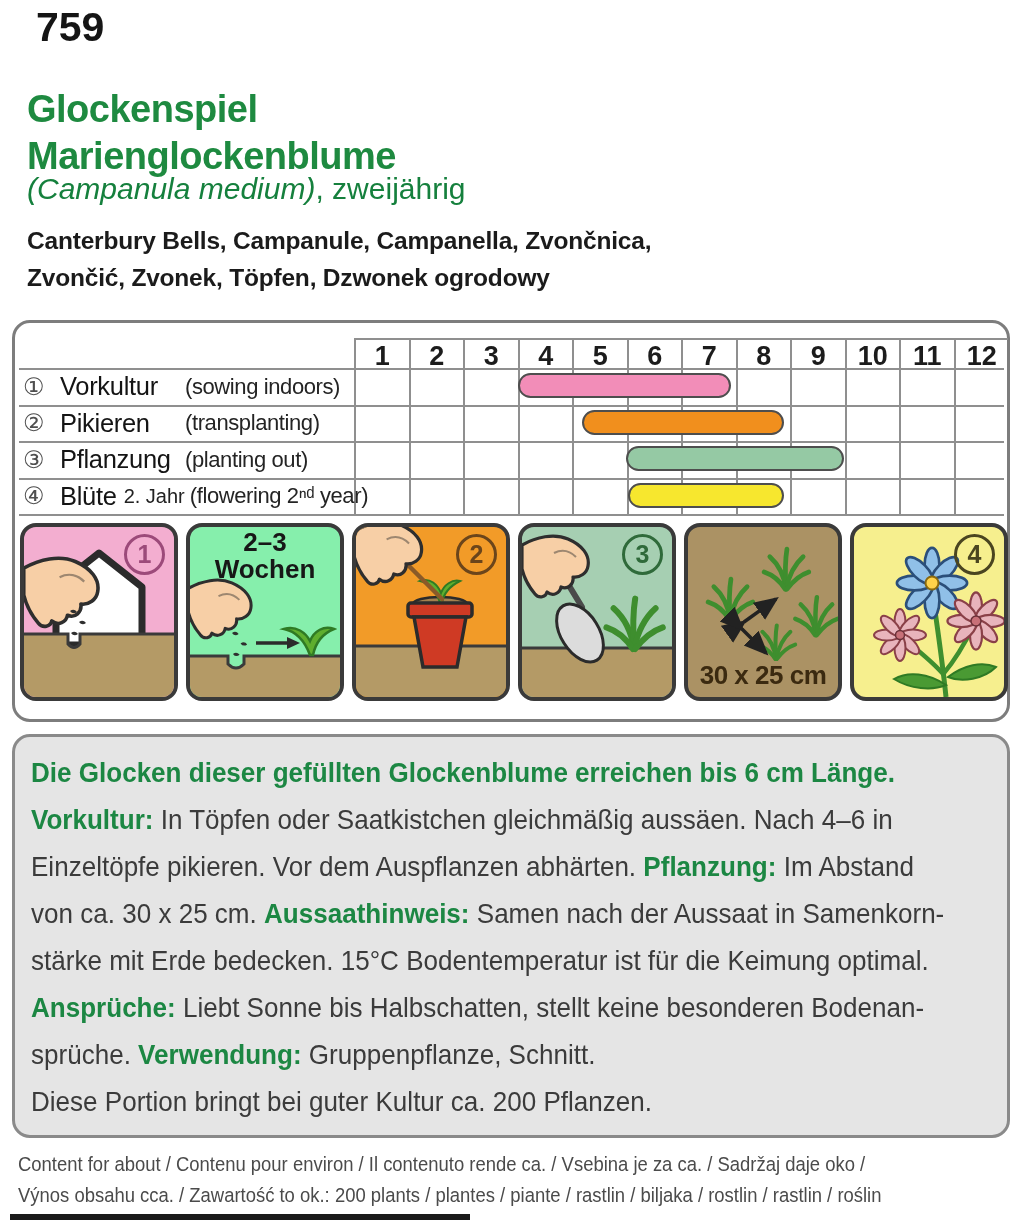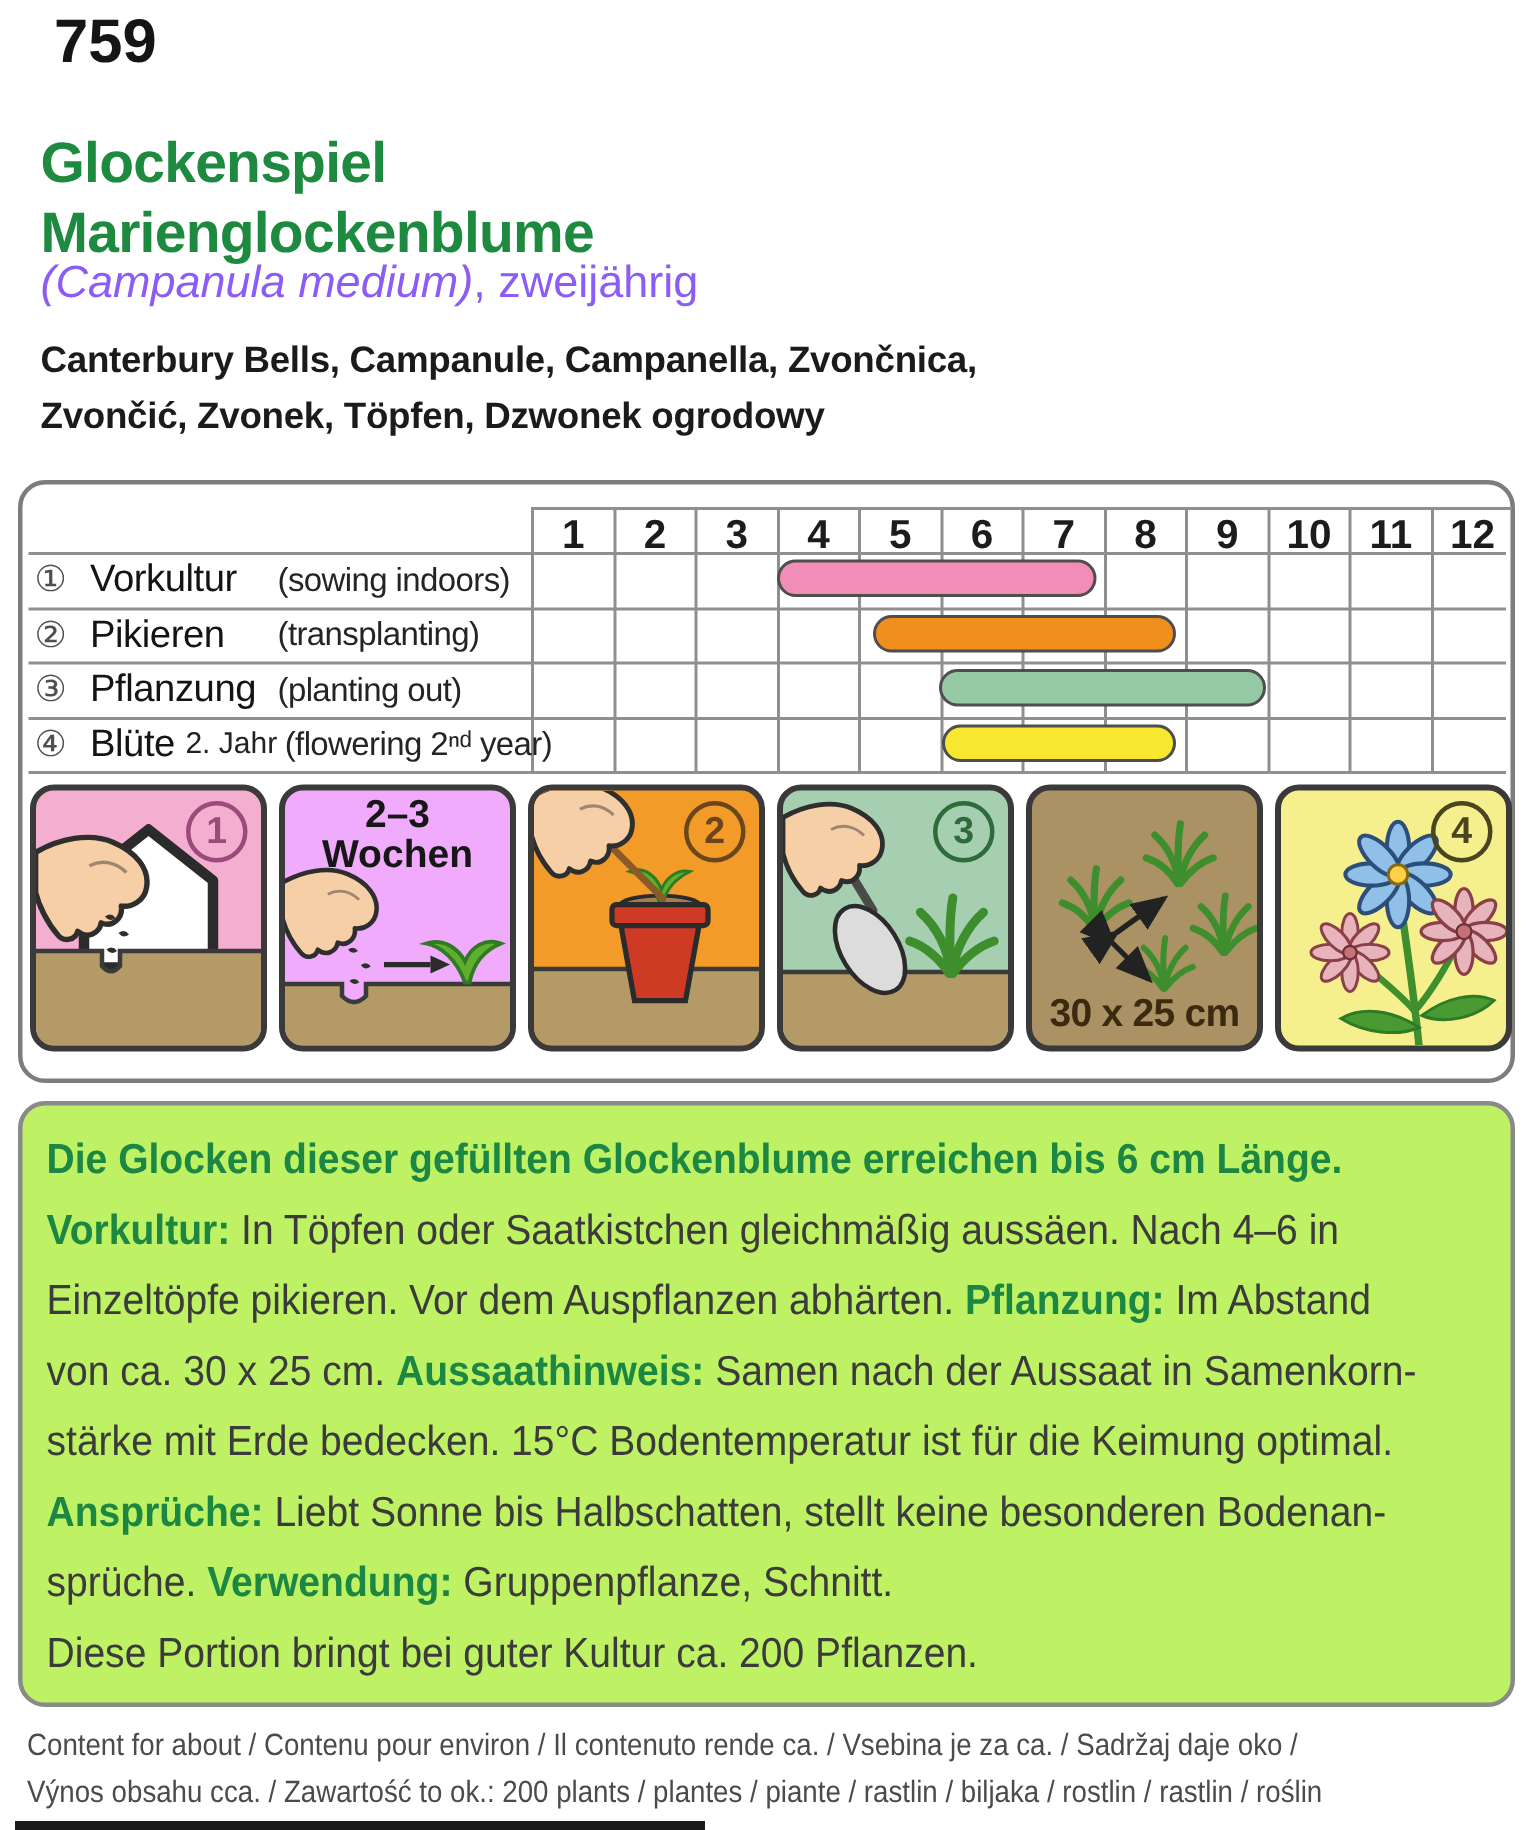--- a/index.html
+++ b/index.html
@@ -1,21 +1,21 @@
 <!DOCTYPE html>
 <html><head>
 <meta charset="utf-8">
 <style>
   html,body{margin:0;padding:0;background:#fff;}
   .page{position:relative;width:1024px;height:1220px;background:#ffffff;
         font-family:"Liberation Sans","DejaVu Sans",sans-serif;overflow:hidden;color:#1d1d1d;}
 
   .code{position:absolute;left:36px;top:4px;font-size:41px;font-weight:bold;color:#151515;}
   .title{position:absolute;left:27px;top:86px;font-size:38px;font-weight:bold;line-height:47px;letter-spacing:-0.5px;}
-  .botanical{position:absolute;left:27px;top:172px;font-size:30px;color:#8b5cf6;}
+  .botanical{position:absolute;left:27px;top:172px;font-size:30px;color:#15803d;}
   .botanical .it{font-style:italic;}
   .syn{position:absolute;left:27px;top:222px;font-size:24.5px;font-weight:bold;line-height:37px;color:#1b1b1b;letter-spacing:-0.2px;}
 
   
   .calbox{position:absolute;left:12px;top:320px;width:998px;height:402px;background:#fff;
           border:3px solid #7d7d7d;border-radius:18px;box-sizing:border-box;}
   .mgrid{position:absolute;left:339px;top:15px;width:654px;height:176px;display:flex;border-top:2px solid #8f8f8f;}
   .mcell{flex:1;border-left:2px solid #8f8f8f;}
   .mnum{font-size:27px;font-weight:bold;text-align:center;padding-top:1px;color:#1c1c1c;}
   .hline{position:absolute;left:4px;right:3px;height:2px;background:#8f8f8f;}
@@ -46,21 +46,21 @@
   .carebox{position:absolute;left:12px;top:734px;width:998px;height:404px;border:3px solid #8a8a8a;
            border-radius:18px;box-sizing:border-box;padding:12px 16px 0 16px;font-size:28px;line-height:47px;
            color:#3b3b3b;overflow:hidden;}
   .careline{white-space:nowrap;transform:scaleX(0.93);transform-origin:0 50%;}
   .cg{font-weight:bold;}
 
   .finefoot{position:absolute;left:18px;top:1148px;font-size:20.5px;line-height:31px;color:#4b4b4b;
             white-space:nowrap;transform:scaleX(0.90);transform-origin:0 0;}
   .bstrip{position:absolute;left:10px;top:1214px;width:460px;height:6px;background:#1a1a1a;}
 </style>
-<style>.title{color:#1e8a40;} .cg{color:#1c8743;} .carebox{background:#bef264;}</style></head>
+<style>.title{color:#1e8a40;} .cg{color:#1c8743;} .carebox{background:#e5e5e5;}</style></head>
 <body>
 
 <svg width="0" height="0" style="position:absolute" aria-hidden="true">
   <defs>
     <g id="hand-sow">
       <path d="M-2,10 C12,2 30,-2 44,4 C58,10 66,20 64,31 C63,38 56,43 49,42 C50,49 44,55 37,52 C36,58 29,62 23,57 C22,62 15,64 11,59 C5,52 0,42 -2,34 Z" fill="#f7cfa6" stroke="#2e2e2e" stroke-width="3.2" stroke-linejoin="round"></path>
       <path d="M30,18 C38,14 46,16 52,22" fill="none" stroke="#2e2e2e" stroke-width="2" opacity="0.45"></path>
     </g>
     <g id="seeds3" fill="#2f2f2f">
       <path d="M0,0 q4,-3 7,1 q-4,3 -7,-1 Z"></path>
@@ -189,21 +189,21 @@
           <path d="M0,106 L44,106 L44,117 Q50,124 56,117 L56,106 L150,106 L150,170 L0,170 Z" fill="#b49a66"></path>
           <path d="M0,107 L44,107 L44,117 Q50,124 56,117 L56,107 L150,107" fill="none" stroke="#3a3a3a" stroke-width="3"></path>
           <use href="#hand-sow" xlink:href="#hand-sow" transform="translate(2,30) scale(1.12)"></use>
           <use href="#seeds3" xlink:href="#seeds3" transform="translate(46,84)"></use>
         </svg>
         <div class="badge" style="border-color: rgb(156, 74, 122); color: rgb(156, 74, 122);">
             <span>1</span>
           </div>
       </div>
 
-      <div class="panel" style="background: #f0abfc;">
+      <div class="panel" style="background: #86efac;">
         <svg viewBox="0 0 150 170">
           <use href="#hand-sow" xlink:href="#hand-sow" transform="translate(0,52) scale(0.95)"></use>
           <use href="#seeds3" xlink:href="#seeds3" transform="translate(42,106) scale(0.95)"></use>
           <path d="M0,128 L38,128 L38,137 Q46,145 54,137 L54,128 L150,128 L150,170 L0,170 Z" fill="#b49a66"></path>
           <path d="M0,129 L38,129 L38,137 Q46,145 54,137 L54,129 L150,129" fill="none" stroke="#3a3a3a" stroke-width="3"></path>
           <line x1="66" y1="116" x2="97" y2="116" stroke="#2b2b2b" stroke-width="3.5"></line>
           <polygon points="97,110 110,116 97,122" fill="#2b2b2b"></polygon>
           <path d="M120,128 C114,112 104,104 94,102 C106,98 116,106 120,114 C124,104 134,98 144,102 C134,106 126,114 123,128 Z" fill="#5fae2e" stroke="#2f7a24" stroke-width="2.5"></path>
         </svg>
         <div class="cap2">

